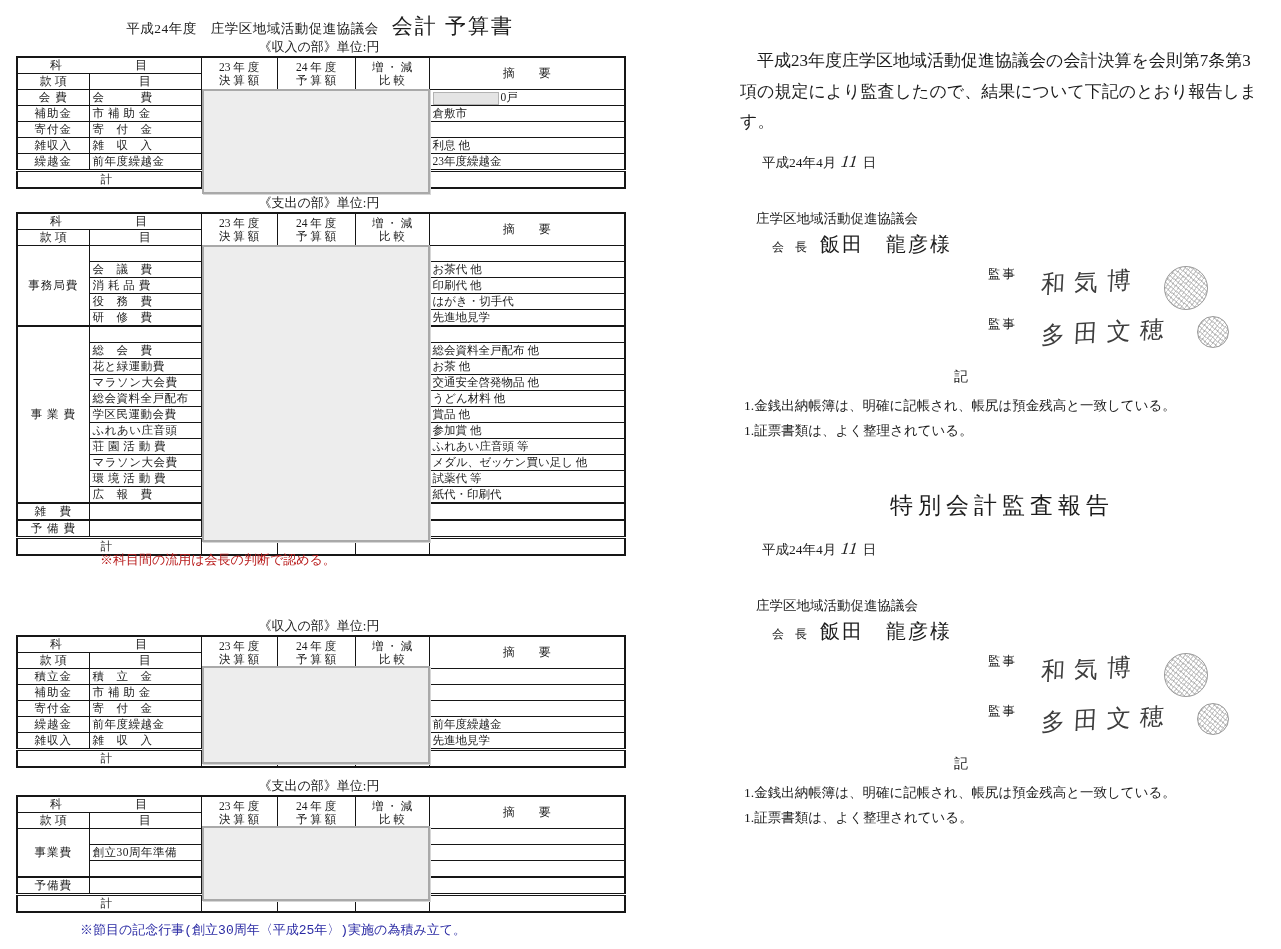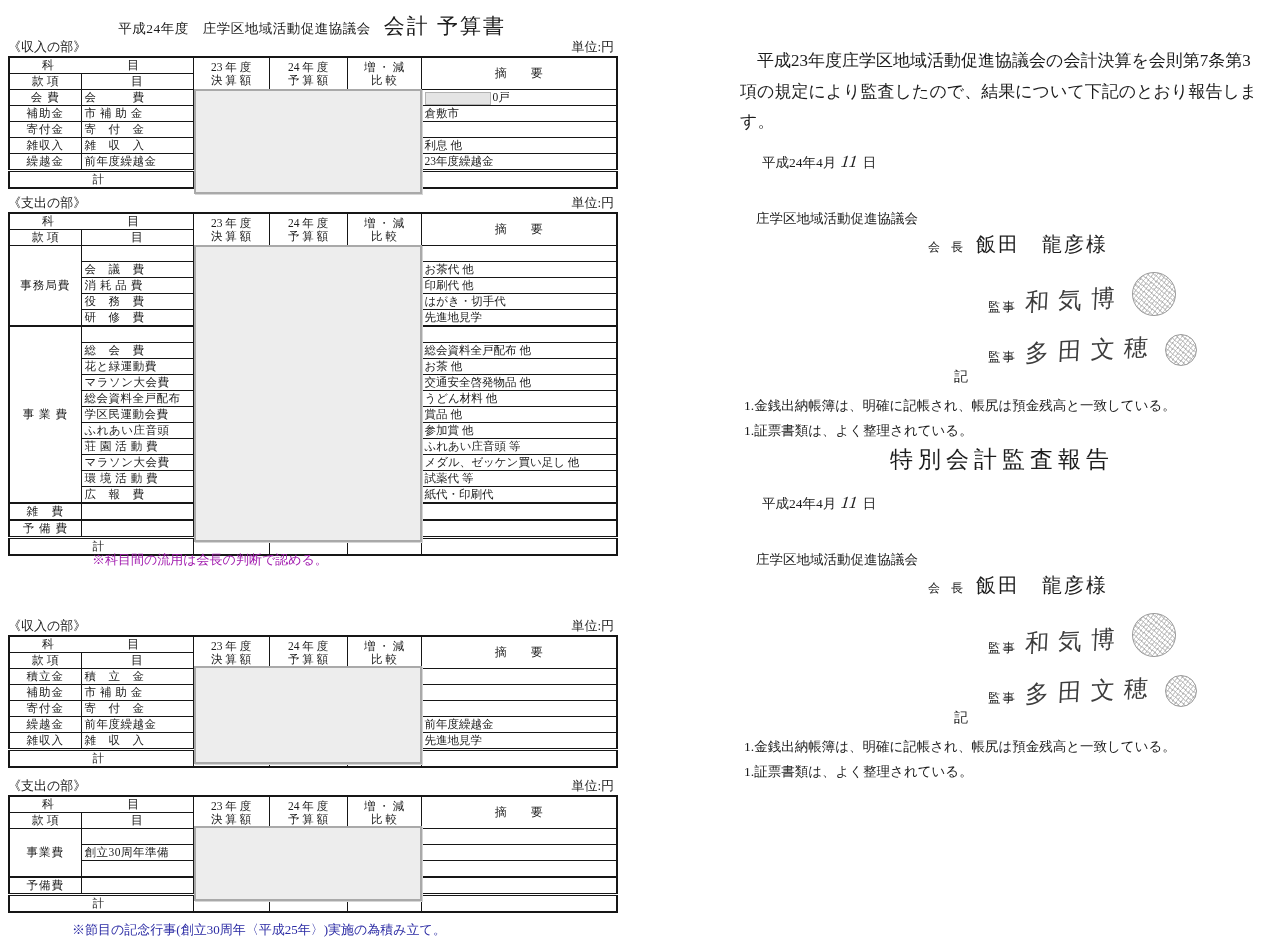--- a/index.html
+++ b/index.html
@@ -1,27 +1,27 @@
 <!DOCTYPE html>
 <html><head>
 <meta charset="utf-8">
 <style>
   html,body{margin:0;padding:0;background:#ffffff;}
   .sheet{position:relative;width:1281px;height:949px;background:#ffffff;
          font-family:"Liberation Serif","DejaVu Serif",serif;color:#1c1c1c;overflow:hidden;}
 
   
-  .page-left{position:absolute;left:8px;top:0;width:614px;height:949px;}
+  .page-left{position:absolute;left:16px;top:0;width:614px;height:949px;}
   .doc-title{position:absolute;left:0;width:608px;text-align:center;white-space:nowrap;}
   .doc-title.first{top:12px;}
   .doc-title.second{top:588px;}
   .t-pre{font-size:13.5px;letter-spacing:.5px;}
   .t-main{font-size:21px;letter-spacing:2px;margin-left:9px;}
 
-  .sec-label{position:absolute;left:0;width:606px;display:flex;justify-content:space-between;
+  .sec-label{position:absolute;left:0;width:606px;display:flex;justify-content:center;
              font-size:13px;line-height:14px;}
   .pos-inc1{top:40px;} .pos-exp1{top:196px;} .pos-inc2{top:619px;} .pos-exp2{top:779px;}
 
   .tblwrap{position:absolute;left:0;}
   .pos-t1{top:56px;} .pos-t2{top:212px;} .pos-t3{top:635px;} .pos-t4{top:795px;}
 
   table.budget{border-collapse:collapse;table-layout:fixed;width:608px;border:2px solid #161616;}
   .budget td{border:1px solid #161616;height:15px;padding:0 3px;font-size:11.5px;
              line-height:15px;overflow:hidden;white-space:nowrap;}
   .budget td.h{text-align:center;font-size:12px;}
@@ -37,46 +37,46 @@
   .redact{position:absolute;left:186px;width:224px;background:#ededed;
           border:2px solid #a9a9a9;box-shadow:1px 1px 0 #d6d6d6;}
   #t1 .redact{top:33px;height:101px;}
   #t2 .redact{top:33px;height:293px;}
   #t3 .redact{top:31px;height:94px;}
   #t4 .redact{top:31px;height:71px;}
   .inline-redact{display:inline-block;width:64px;height:11px;background:#e4e4e4;
                  border:1px solid #b2b2b2;vertical-align:middle;margin-right:2px;}
 
   .note{position:absolute;font-size:13px;white-space:nowrap;}
-  .note1{top:551px;left:84px;color:#a21caf;}
-  .note2{top:921px;left:64px;color:#2b2ba4;}
+  .note1{top:551px;left:84px;color:#b91c1c;}
+  .note2{top:921px;left:64px;color:#2b2ba4;font-family:Liberation Mono, monospace;}
 
   
   .page-right{position:absolute;left:740px;top:46px;width:524px;}
   .report h2{font-size:23px;font-weight:500;letter-spacing:5px;text-align:center;margin:0 0 18px;}
   .report .body{font-size:17px;line-height:1.8;margin:0 0 14px;text-indent:1em;}
   .date-line{font-size:13.5px;padding-left:22px;margin-bottom:38px;white-space:nowrap;}
   .day{display:inline-block;font-size:17px;transform:skewX(-16deg);margin:0 5px;color:#222;}
   .org{font-size:13.5px;padding-left:16px;margin-bottom:3px;}
-  .addr{padding-left:32px;margin-bottom:8px;white-space:nowrap;text-align:center;}
+  .addr{padding-left:32px;margin-bottom:8px;white-space:nowrap;}
   .addr .role{font-size:12px;letter-spacing:4px;margin-right:5px;}
   .addr .name{font-size:20px;letter-spacing:2px;}
-  .aud-row{height:50px;padding-left:248px;display:flex;align-items:flex-end;gap:8px;white-space:nowrap;}
+  .aud-row{height:50px;padding-left:248px;display:flex;align-items:flex-start;gap:24px;white-space:nowrap;}
   .aud-label{font-size:12.5px;letter-spacing:2px;flex:0 0 auto;}
   .sig{font-size:24px;color:#3d3d3d;letter-spacing:9px;display:inline-block;
        transform:rotate(-3deg) skewX(-6deg);}
   .seal{display:inline-block;border-radius:50%;border:1px solid #9a9a9a;flex:0 0 auto;
         background-image:
           repeating-linear-gradient(40deg,rgba(110,110,110,.30) 0 1.5px,transparent 1.5px 4px),
           repeating-linear-gradient(-52deg,rgba(90,90,90,.28) 0 1px,transparent 1px 3.5px);}
   .seal-lg{width:42px;height:42px;}
   .seal-sm{width:30px;height:30px;}
   .ki{text-align:center;font-size:14px;letter-spacing:2px;margin:2px 0 8px;transform:translateX(-40px);}
   .finding{font-size:13.5px;line-height:1.85;padding-left:4px;}
-  .report+.report{}
+  .report+.report{margin-top:46px;}
 </style>
 </head>
 <body>
 
 <div class="sheet">
 
   <div class="page-left">
 
     <div class="doc-title first">
       <span class="t-pre">平成24年度　庄学区地域活動促進協議会</span>

